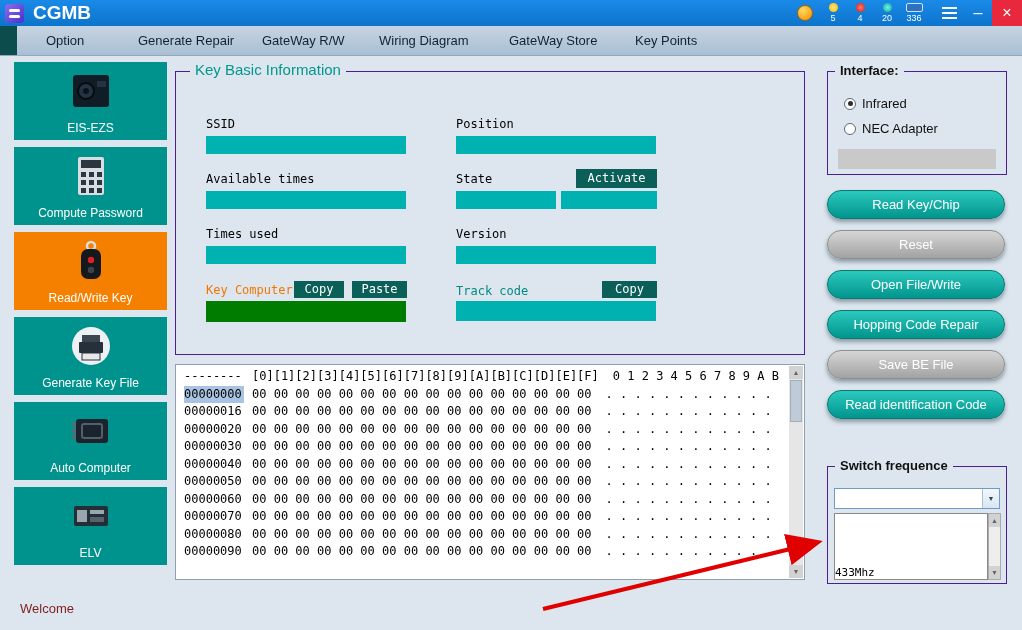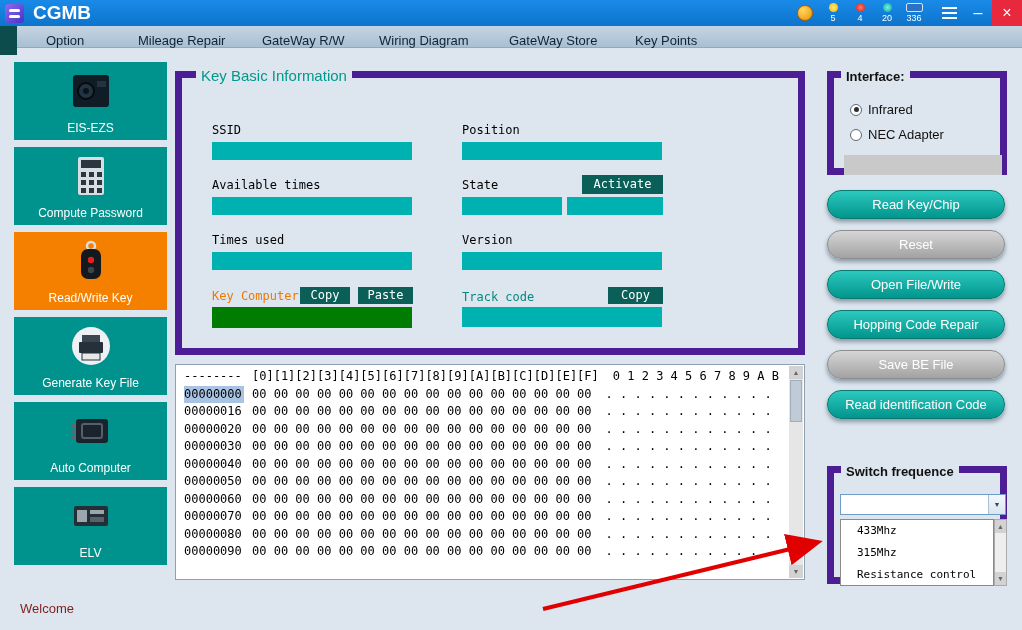--- a/index.html
+++ b/index.html
@@ -27,34 +27,34 @@
   .tb-stat.style-red .dot { background:radial-gradient(#ff7a6a,#d81a10); }
   .tb-stat.style-teal .dot { background:radial-gradient(#7af0e4,#00a89a); }
   .tb-stat.style-badge .dot { width:17px; height:9px; border-radius:2px; background:#2f72c4; border:1px solid #cfe4f8; }
   .tb-stat .num { color:#fff; font-size:9px; line-height:10px; margin-top:1px; }
   .hamburger { width:30px; height:100%; display:flex; align-items:center; justify-content:center; }
   .hamburger .bars { width:15px; height:2px; background:#fff; box-shadow:0 5px 0 #fff,0 10px 0 #fff; margin-top:-10px; }
   .win-min { width:28px; height:100%; color:#fff; display:flex; align-items:center; justify-content:center; font-size:16px; }
   .win-close { width:30px; height:100%; background:#e8293d; color:#fff; display:flex; align-items:center; justify-content:center; font-size:16px; }
 
   
-  .menubar { position:absolute; left:0; top:26px; width:100%; height:22px;
+  .menubar { position:absolute; left:0; top:26px; width:100%; height:30px;
     background:linear-gradient(#c6d4e2,#a9bfd3); border-bottom:1px solid #93a9bd; }
   .menubar-accent { position:absolute; left:0; top:0; width:17px; height:29px; background:#0c4c4c; }
   .menu-item { position:absolute; top:7px; font-size:13px; color:#0e2433; white-space:nowrap; }
 
   
   .side-btn { position:absolute; left:14px; width:153px; height:78px; background:#00938e;
     display:flex; flex-direction:column; align-items:center; }
   .side-btn.active { background:#f58000; }
   .side-btn svg { margin-top:7px; }
   .side-label { position:absolute; bottom:5px; width:100%; text-align:center; color:#fff; font-size:12px; }
 
   
-  .groupbox { position:absolute; border:7px solid #4c1d95; }
+  .groupbox { position:absolute; border:1px solid #4c1d95; }
   .legend { position:absolute; background:#dde6ee; padding:0 5px; white-space:nowrap; }
   .legend.main { color:#00988c; font-size:15px; left:14px; top:-11px; }
   .legend.small { color:#111; font-weight:bold; font-size:13px; left:7px; top:-9px; }
 
   #keyinfo-group { left:175px; top:71px; width:630px; height:284px; }
   .fld-label { position:absolute; font-family:"DejaVu Sans Mono", monospace; font-size:12px; color:#000; white-space:pre; }
   .lbl-orange { color:#f07800; }
   .lbl-teal { color:#008a80; }
   .fld { position:absolute; height:18px; background:#00b1b1; }
   .fld.green { background:#007c00; }
@@ -94,21 +94,21 @@
 
   #switch-group { left:827px; top:466px; width:180px; height:118px; }
   .combo { position:absolute; left:6px; top:21px; width:166px; height:21px; background:#fff;
     border:1px solid #6f9cc6; display:flex; }
   .combo-value { flex:1; font-size:11px; }
   .combo-arrow { width:17px; border-left:1px solid #aac0d4; background:linear-gradient(#f2f7fb,#d8e6f2);
     display:flex; align-items:center; justify-content:center; font-size:7px; color:#345; }
   .dd-list { position:absolute; left:6px; top:46px; width:154px; height:67px; background:#fff;
     border:1px solid #8a8a8a; overflow:hidden; }
   .dd-item { font-family:"DejaVu Sans Mono", monospace; font-size:11px; color:#000; height:22px;
-    line-height:22px; padding-left:16px; }
+    line-height:22px; padding-left:0;margin-top:48px; }
   .dd-scroll { position:absolute; left:160px; top:46px; width:13px; height:67px; background:#eee; border:1px solid #aaa; }
 
   .statusbar { position:absolute; left:20px; top:601px; font-size:13px; color:#7f1d1d; }
   .arrow-svg { position:absolute; left:0; top:0; pointer-events:none; z-index:40; }
 </style>
 </head>
 <body>
 
 <div class="titlebar">
   <div class="app-icon"></div>
@@ -141,21 +141,21 @@
         <span class="bars"></span>
       </div>
     <div class="win-min">–</div>
     <div class="win-close">×</div>
   </div>
 </div>
 
 <div class="menubar">
   <div class="menubar-accent"></div>
   <span class="menu-item" style="left:46px">Option</span>
-  <span class="menu-item" style="left:138px">Mileage Repair</span>
+  <span class="menu-item" style="left:138px">Generate Repair</span>
   <span class="menu-item" style="left:262px">GateWay R/W</span>
   <span class="menu-item" style="left:379px">Wiring Diagram</span>
   <span class="menu-item" style="left:509px">GateWay Store</span>
   <span class="menu-item" style="left:635px">Key Points</span>
 </div>
 
 <div class="side-btn" style="top:62px">
   <svg width="44" height="44" viewBox="0 0 44 44">
     <rect x="4" y="6" width="36" height="32" rx="3" fill="#101c26"></rect>
     <circle cx="17" cy="22" r="8" fill="#243341" stroke="#060b10" stroke-width="2"></circle>

